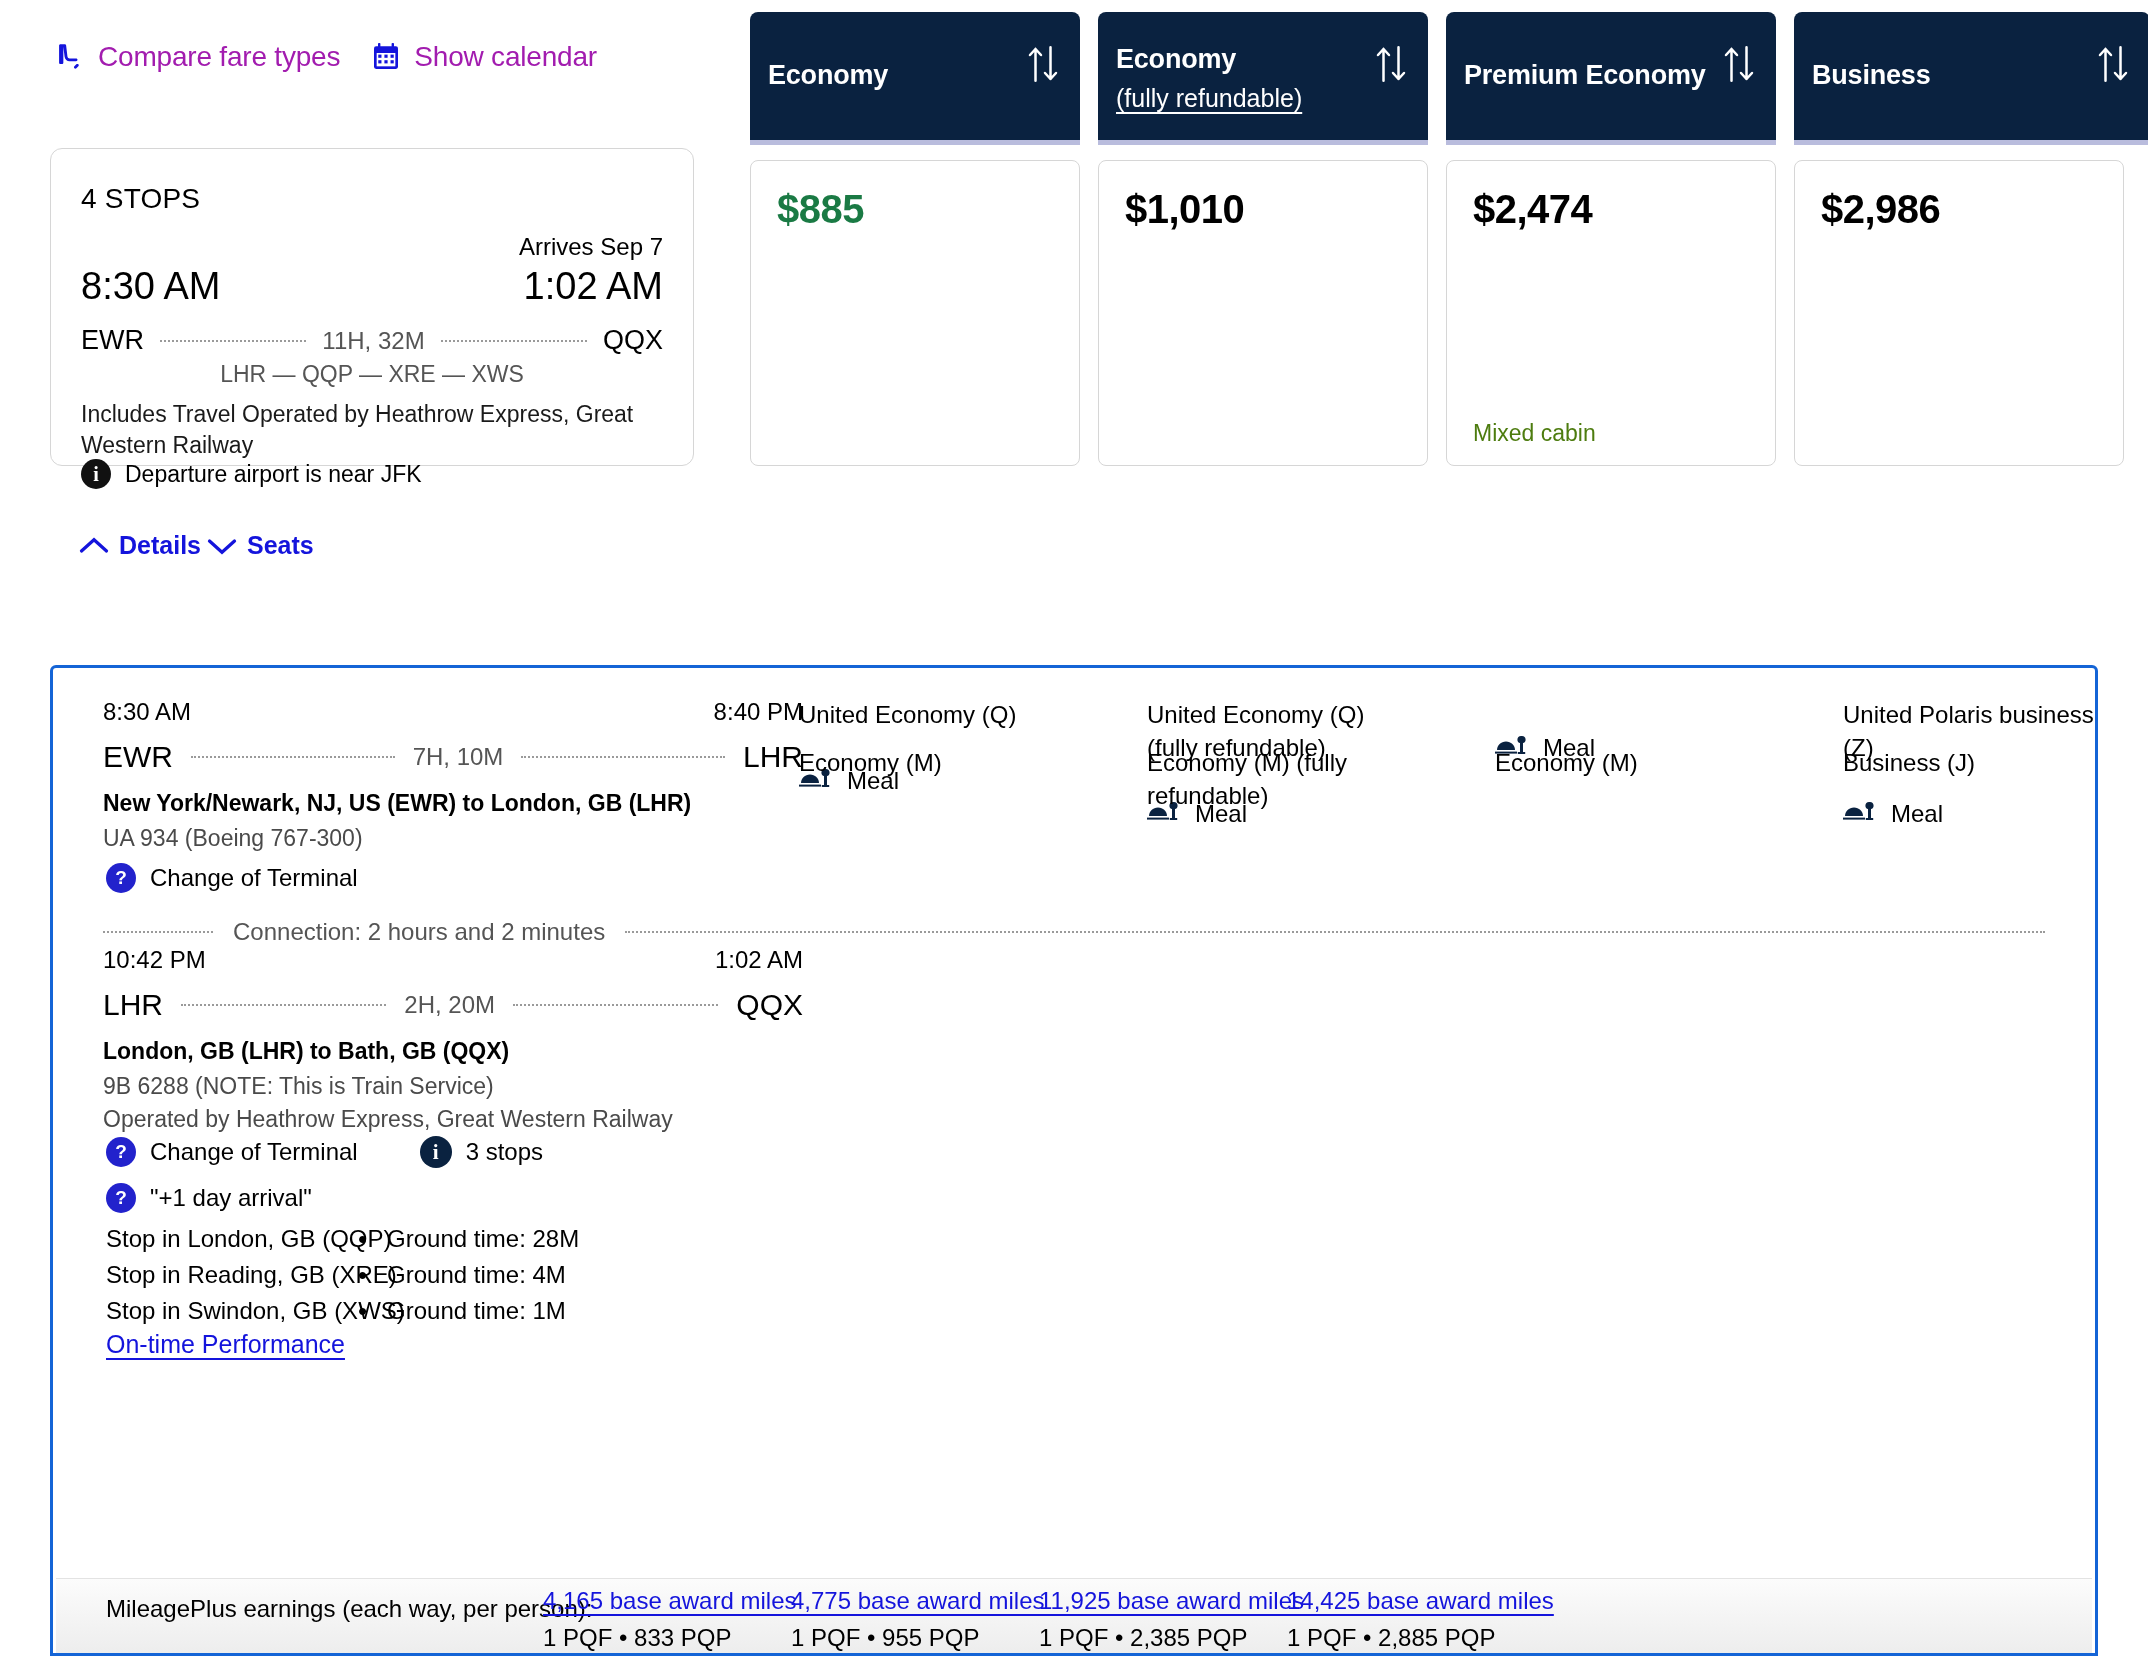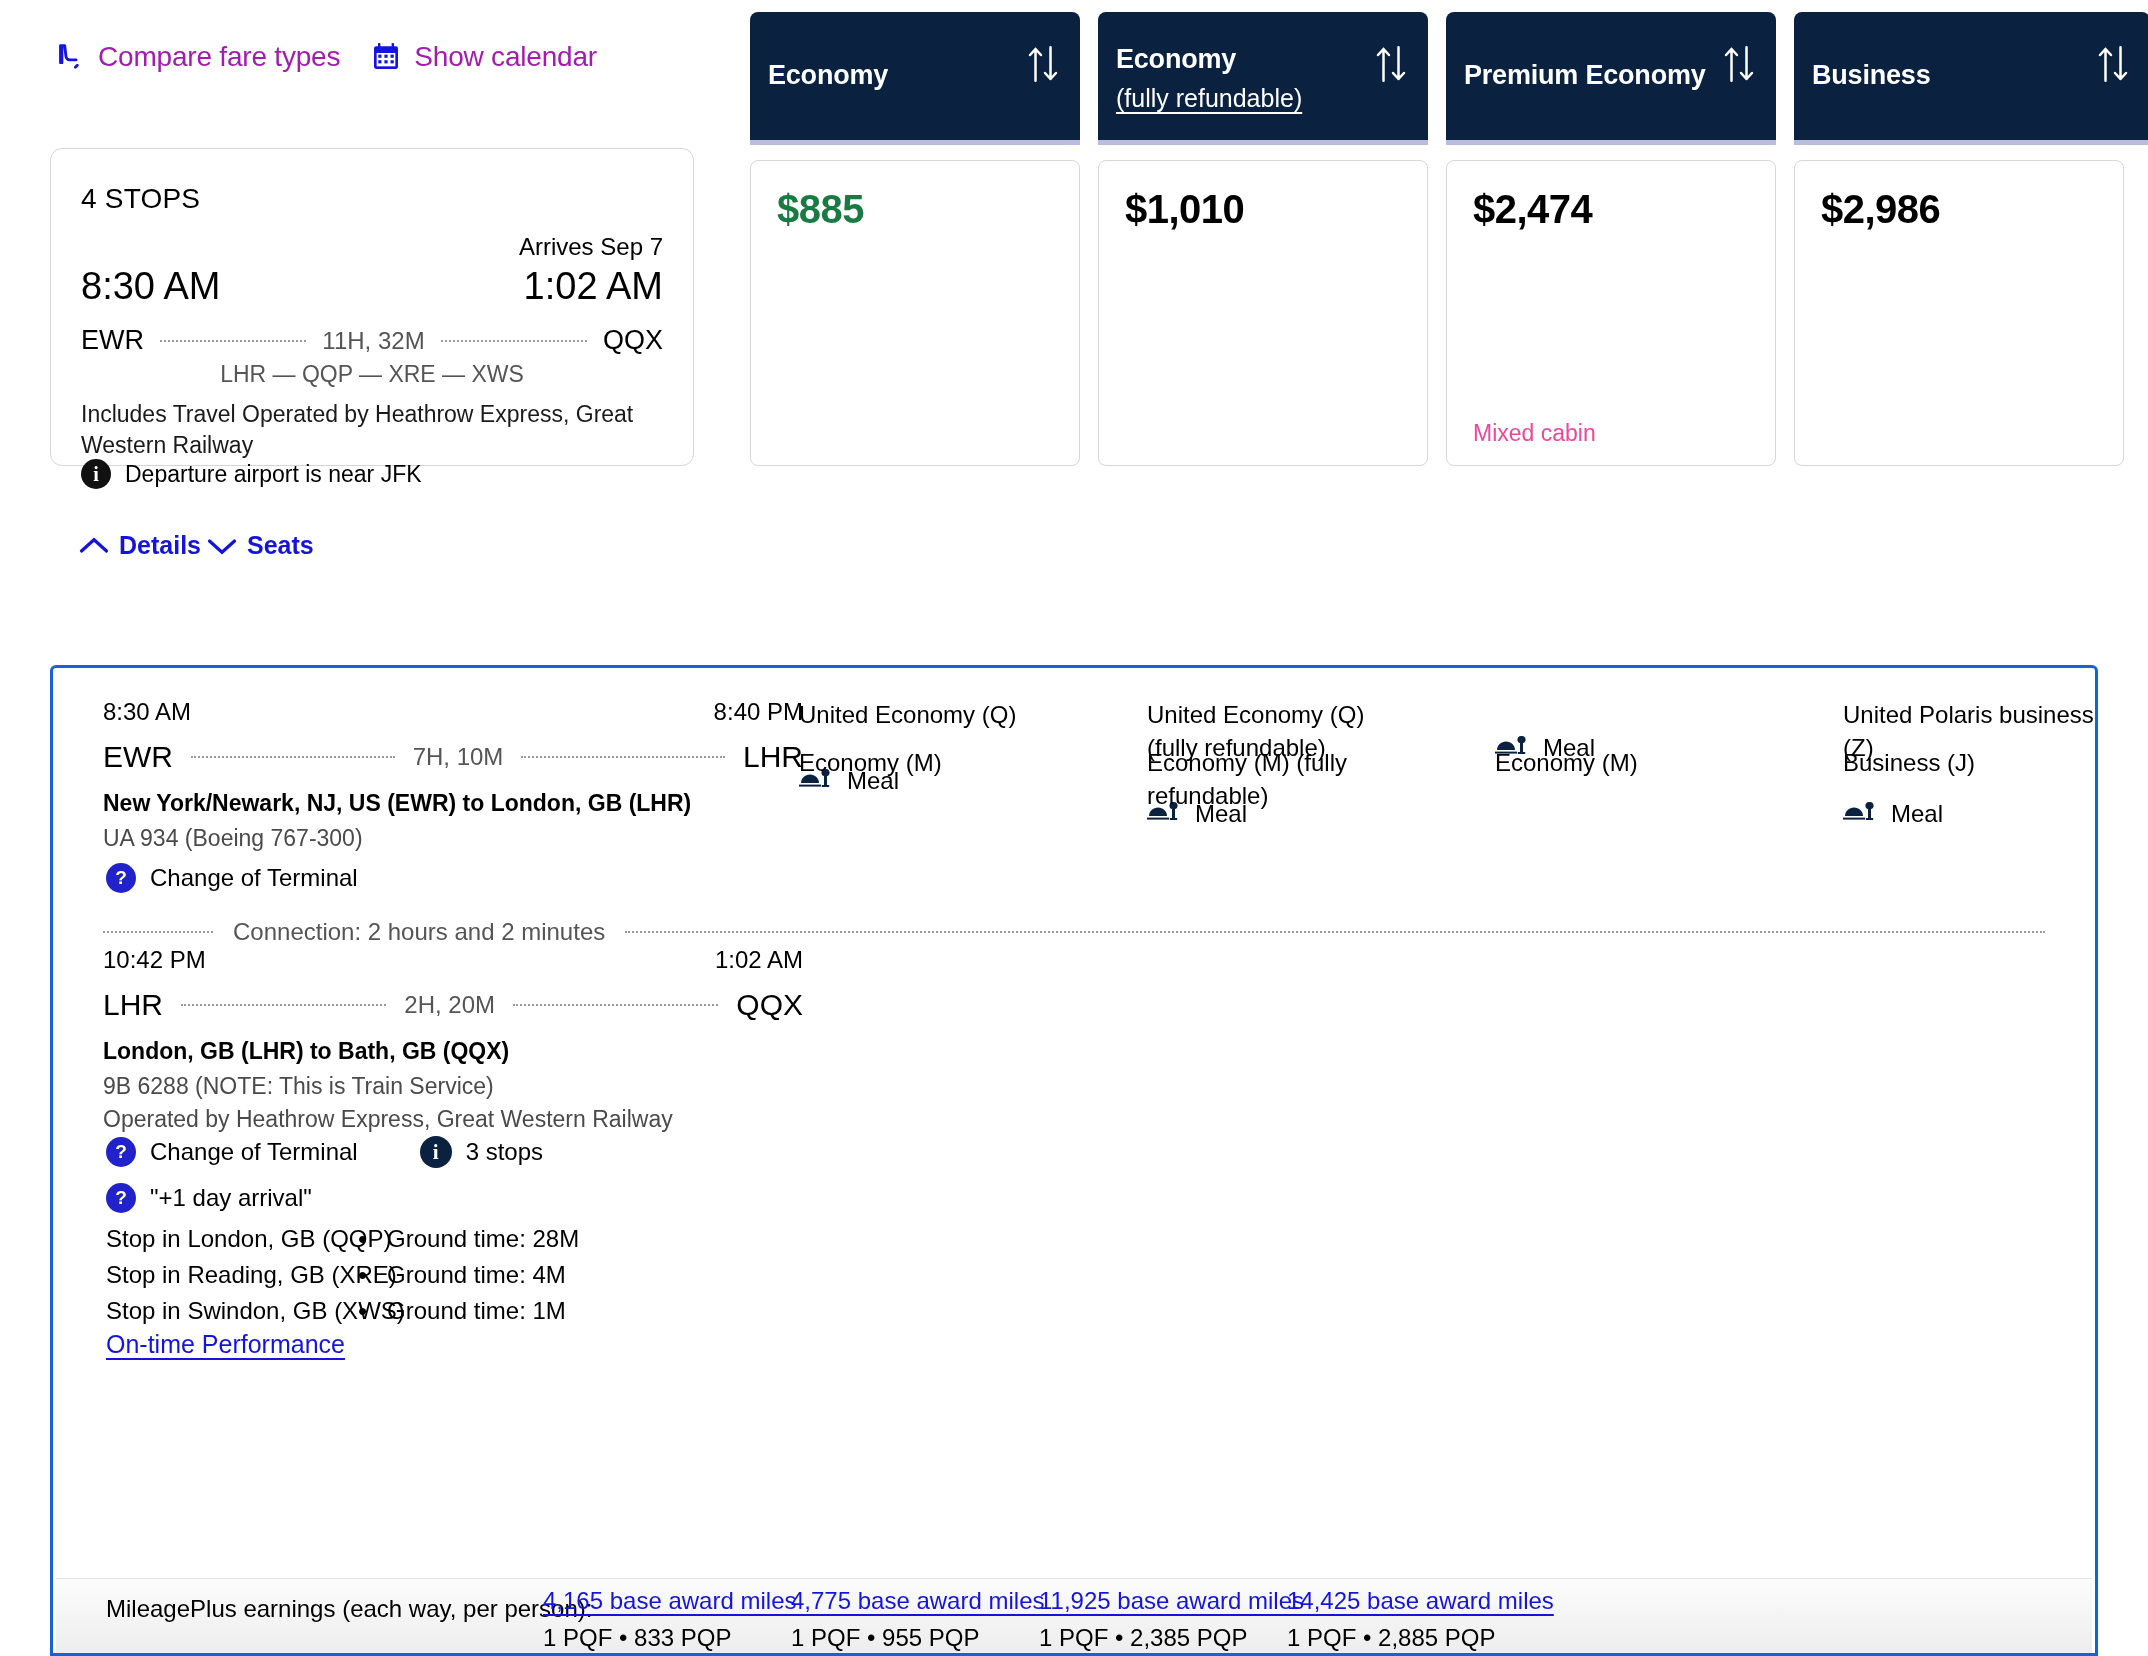--- a/index.html
+++ b/index.html
@@ -104,21 +104,21 @@
     background: #fff; border: 1px solid #d6d6d6; border-radius: 8px;
     cursor: pointer;
   }
   .price-card .price {
     position: absolute; left: 26px; top: 26px;
     font-size: 40px; font-weight: 700; letter-spacing: -0.5px;
   }
   .price-card .price.green { color: #1a7a44; }
   .price-card .mixed {
     position: absolute; left: 26px; bottom: 18px;
-    font-size: 23px; color: #ec4899;
+    font-size: 23px; color: #4d7c0f;
   }
 
   
   .detail-panel {
     position: absolute; left: 50px; top: 665px;
     width: 2048px; height: 991px;
     border: 3px solid #1464d6; border-top-left-radius: 6px;
     border-top-right-radius: 6px; background: #fff;
   }
   .seg { position: absolute; left: 0; right: 0; }

